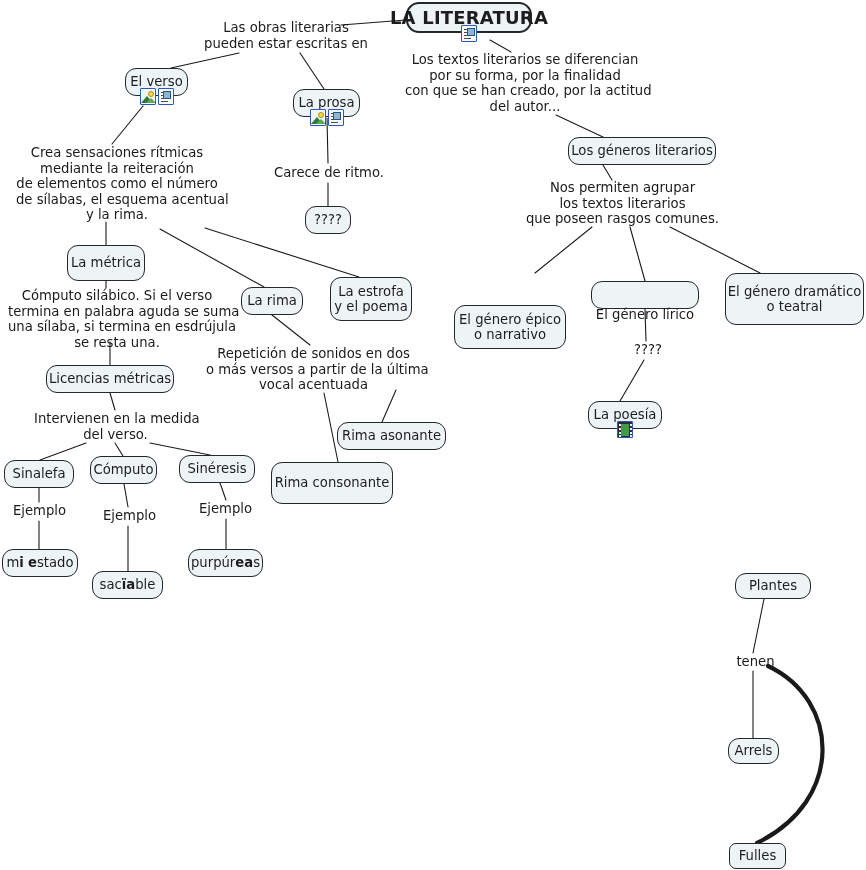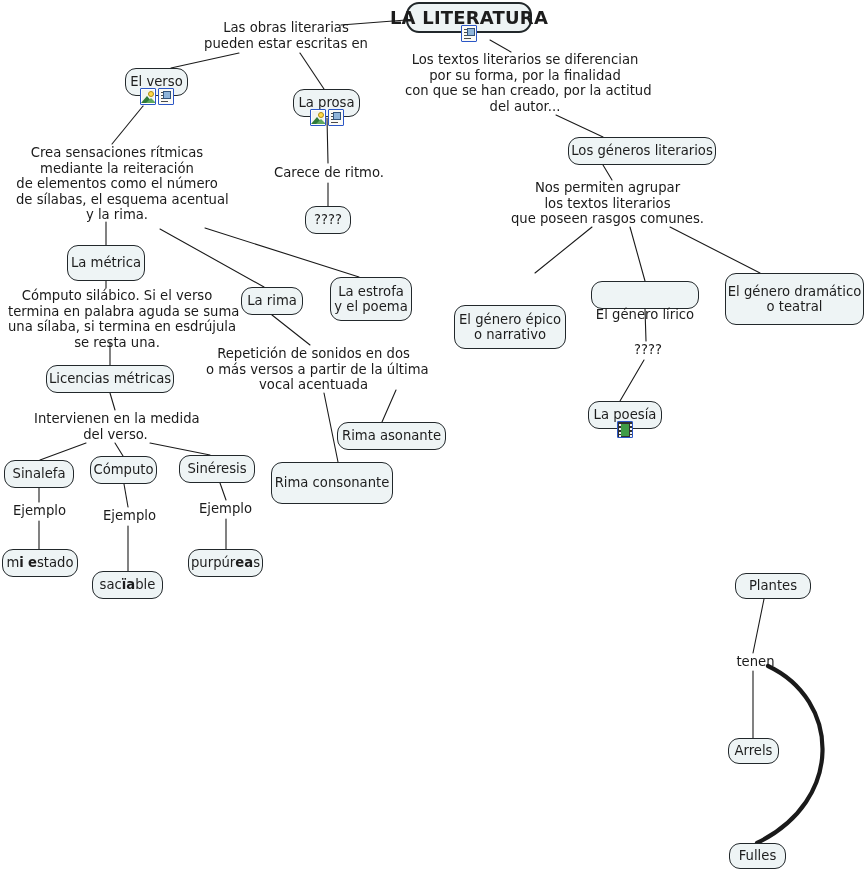--- a/index.html
+++ b/index.html
@@ -277,21 +277,21 @@
           <span class="perf" style="left:0.5px;top:13px"></span>
           <span class="perf" style="right:0.5px;top:13px"></span>
         </span>
       </div>
       <div class="node" style="left: 735px; top: 573px; width: 76px; height: 26px;">
         <span style="white-space: pre;">Plantes</span>
       </div>
       <div class="node" style="left: 728px; top: 738px; width: 51px; height: 26px;">
         <span style="white-space: pre;">Arrels</span>
       </div>
-      <div class="node" style="left: 729px; top: 843px; width: 57px; height: 26px;">
+      <div class="node" style="left: 729px; top: 843px; width: 57px; height: 26px; border-radius: 7px;">
         <span style="white-space: pre;">Fulles</span>
       </div>
       <div class="node" style="left: 2px; top: 549px; width: 76px; height: 28px;">
         <span><span>m</span><span class="bold">i</span><span> </span><span class="bold">e</span><span>stado</span></span>
       </div>
       <div class="node" style="left: 92px; top: 571px; width: 71px; height: 28px;">
         <span><span>sac</span><span class="bold">ïa</span><span>ble</span></span>
       </div>
       <div class="node" style="left: 188px; top: 549px; width: 75px; height: 28px;">
         <span><span>purpúr</span><span class="bold">ea</span><span>s</span></span>
@@ -313,20 +313,20 @@
 una sílaba, si termina en esdrújula
 se resta una.</div>
       <div class="label" style="left: 34px; top: 411px; width: 163px;">Intervienen en la medida
 del verso.</div>
       <div class="label" style="left: 206px; top: 346px; width: 215px;">Repetición de sonidos en dos
 o más versos a partir de la última
 vocal acentuada</div>
       <div class="label" style="left: 12px; top: 503px; width: 55px;">Ejemplo</div>
       <div class="label" style="left: 102px; top: 508px; width: 55px;">Ejemplo</div>
       <div class="label" style="left: 198px; top: 501px; width: 55px;">Ejemplo</div>
-      <div class="label" style="left: 506px; top: 180px; width: 203px; text-align: center;">Nos permiten agrupar
+      <div class="label" style="left: 521px; top: 180px; width: 203px; text-align: center;">Nos permiten agrupar
 los textos literarios
 que poseen rasgos comunes.</div>
       <div class="label" style="left: 630px; top: 342px; width: 36px;">????</div>
       <div class="label" style="left: 733px; top: 654px; width: 45px;">tenen</div>
     </div>
 
 </div>
 
 </body></html>

